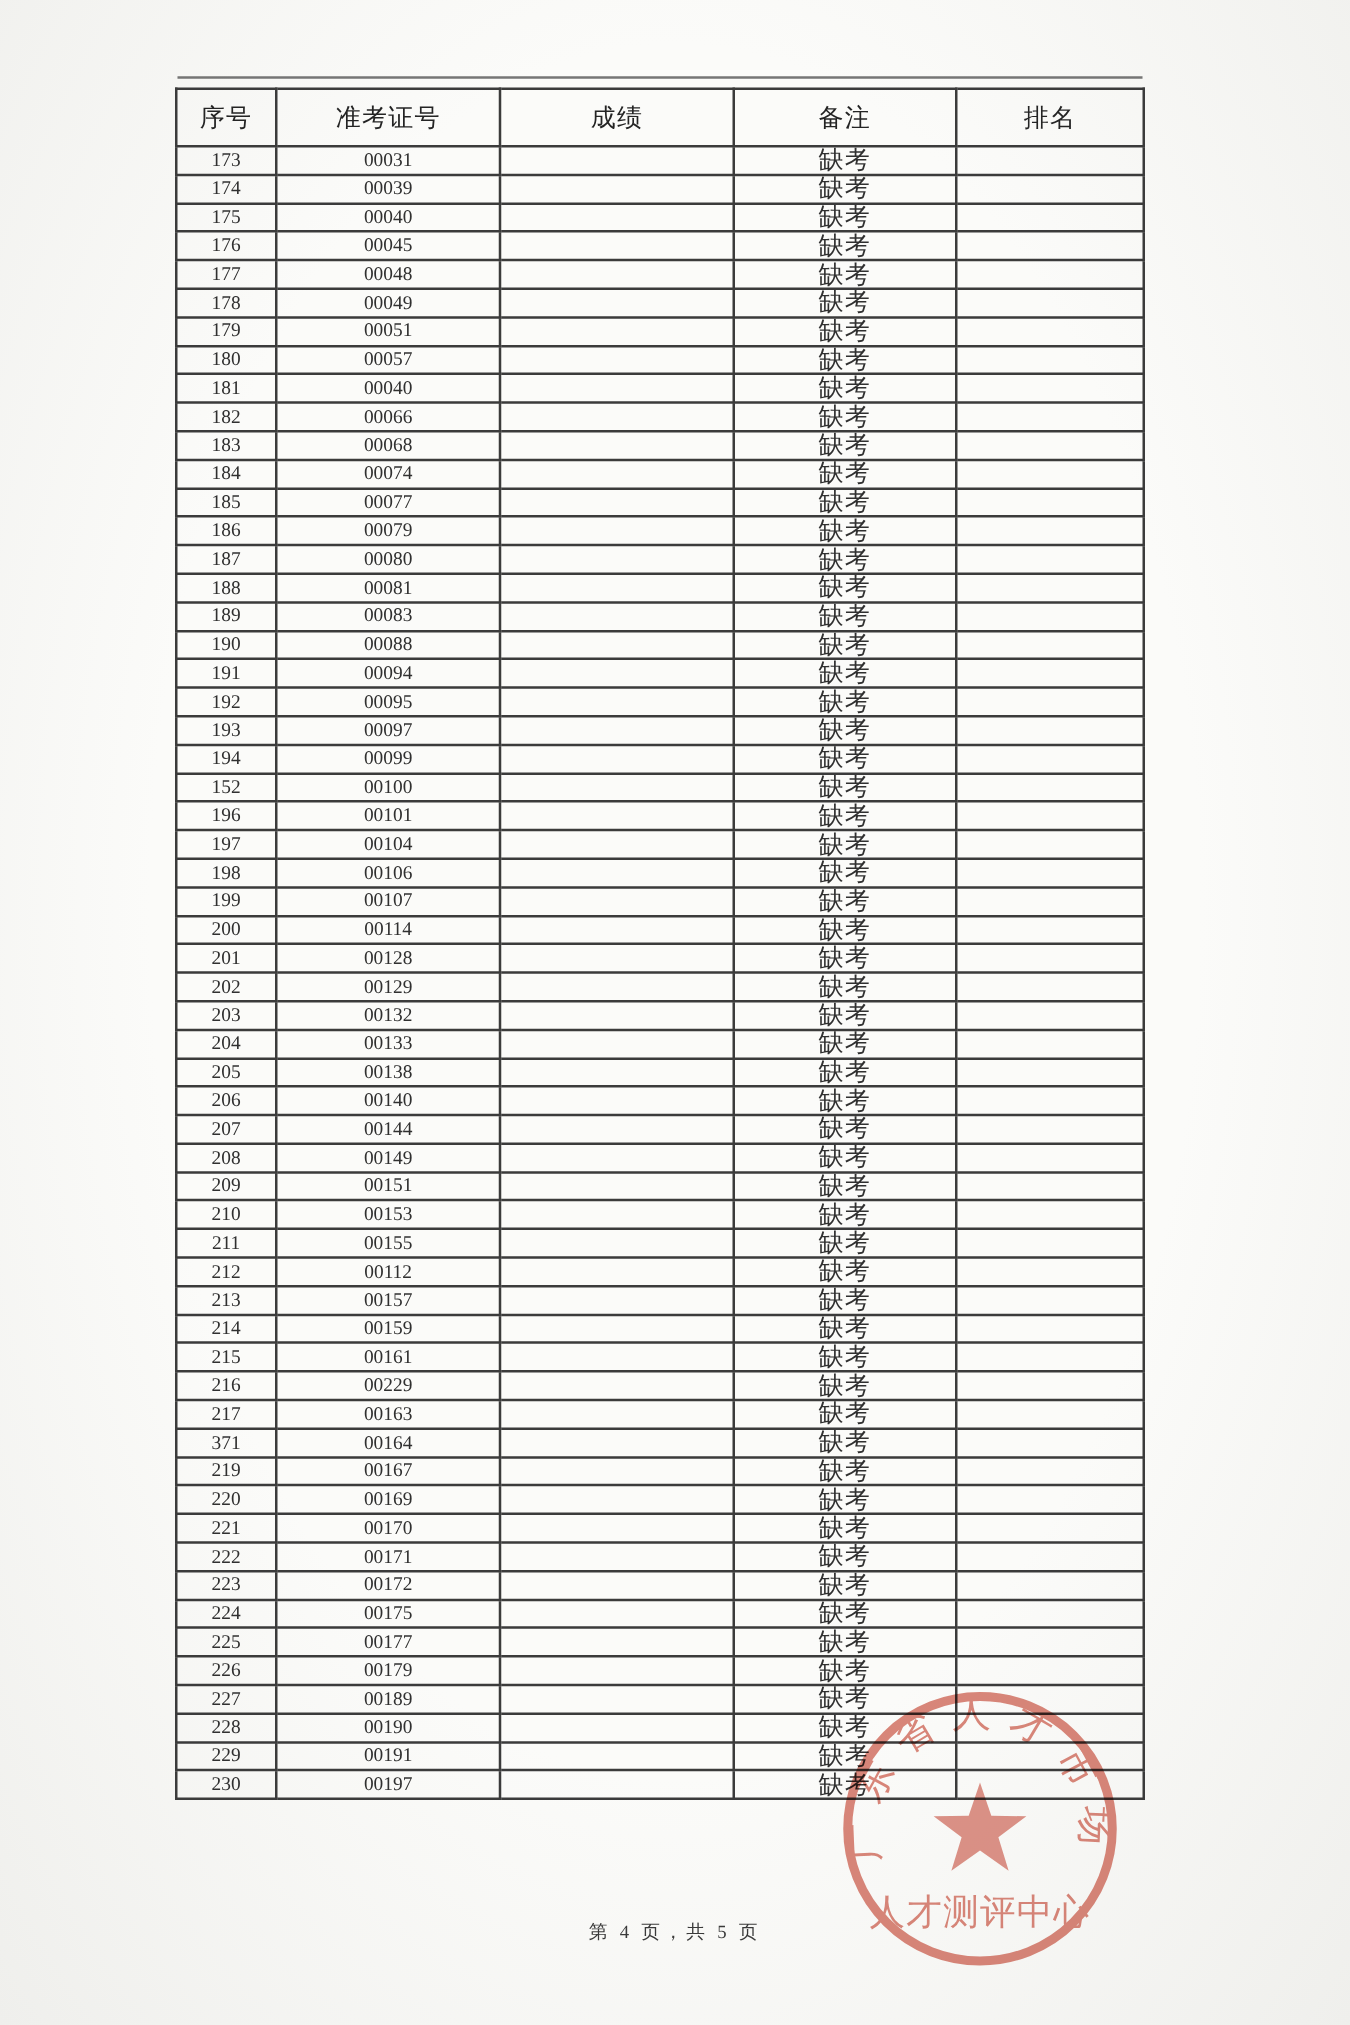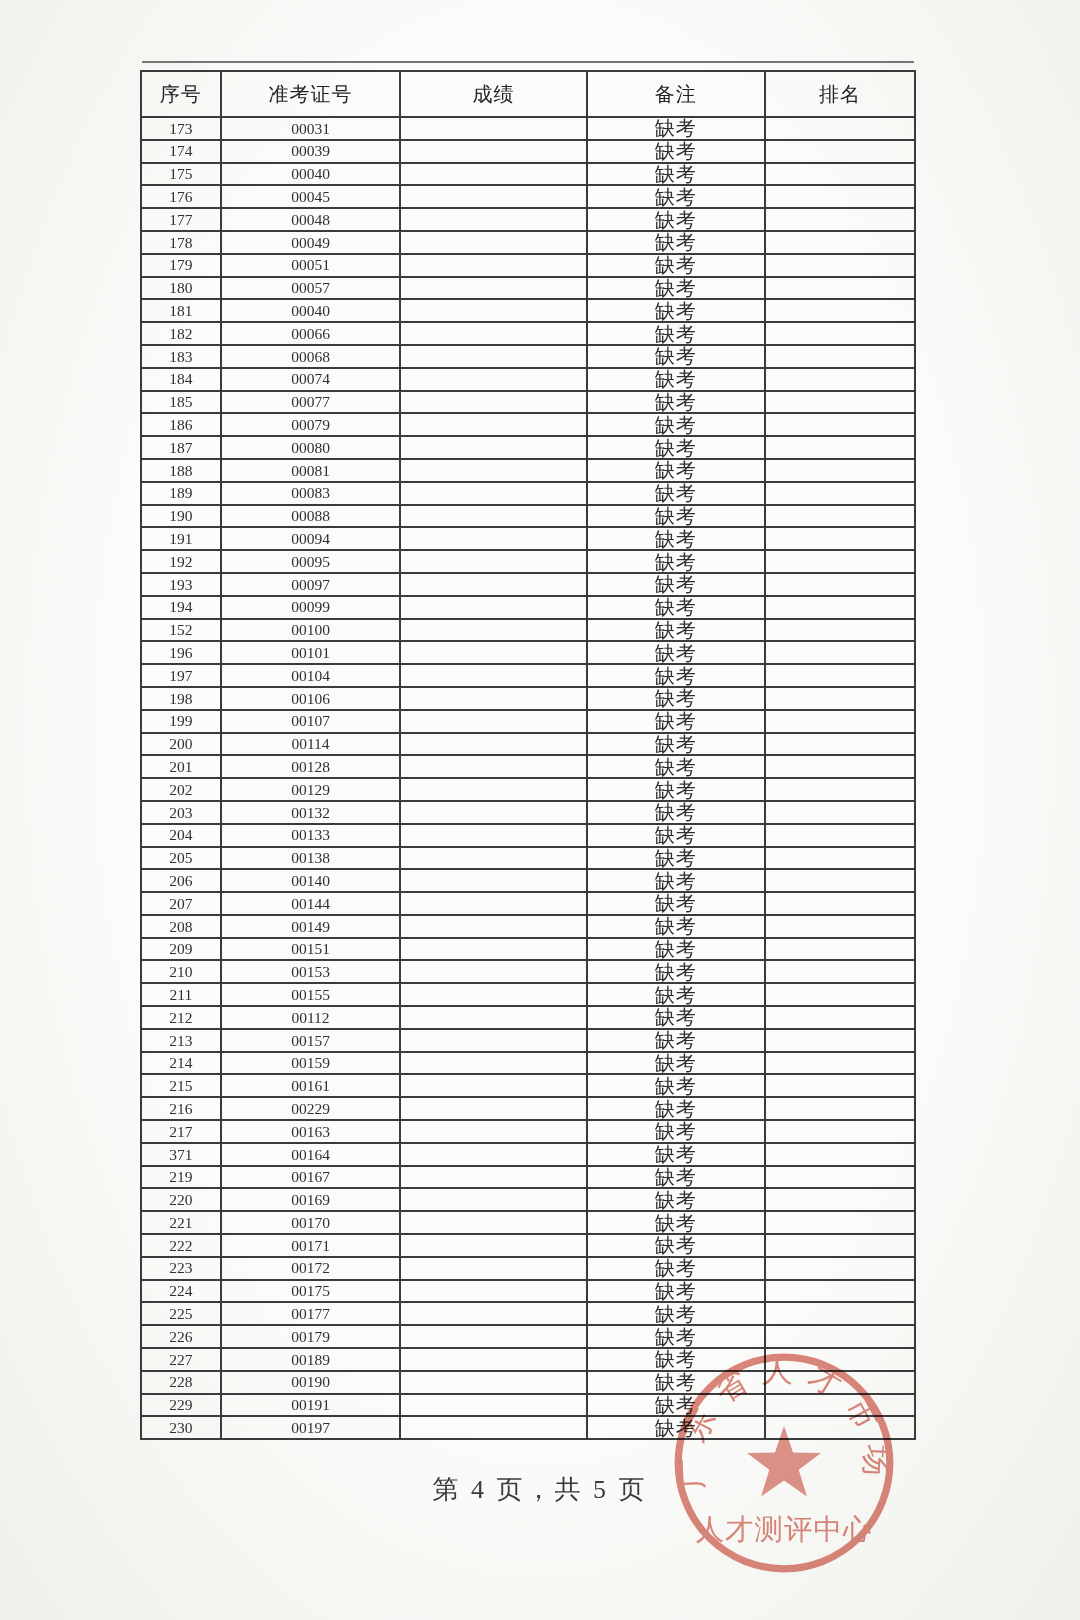--- a/index.html
+++ b/index.html
@@ -51,23 +51,23 @@
   }
   .results td {
     height: 20.8px;
     font-size: 15.5px;
     line-height: 1;
     color: #303030;
   }
   .results td.c-remark { font-size: 20px; letter-spacing: 1px; }
   .footer {
     position: absolute;
-    top: 1472px; left: 0; right: 0;
+    top: 1536px; left: 0; right: 0;
     text-align: center;
-    font-size: 26px;
+    font-size: 15px;
     letter-spacing: 3px;
     color: #3a3a3a;
   }
   .stamp {
     position: absolute;
     left: 671px; top: 1350px;
     width: 226px; height: 226px;
     mix-blend-mode: multiply;
     opacity: .88;
     filter: blur(.3px);

